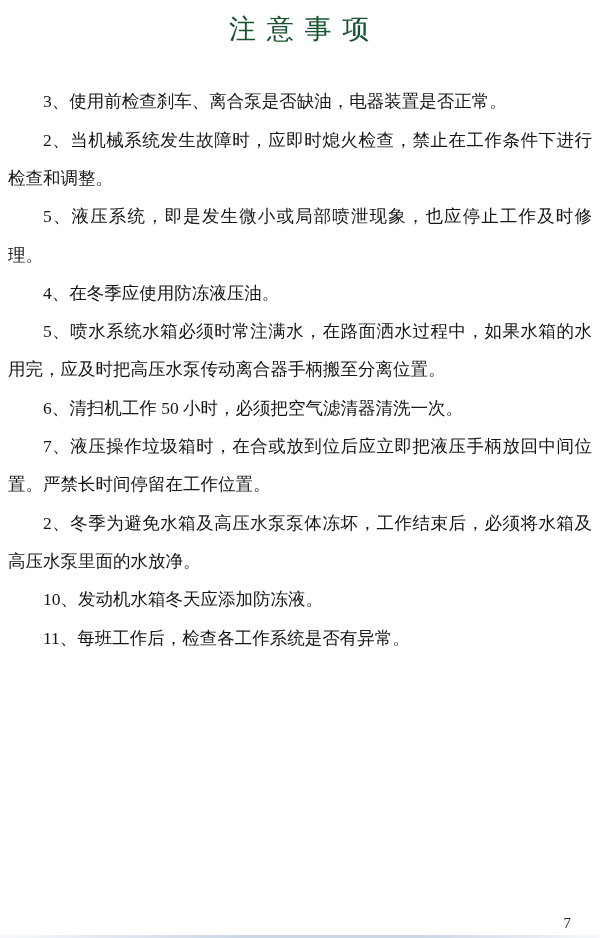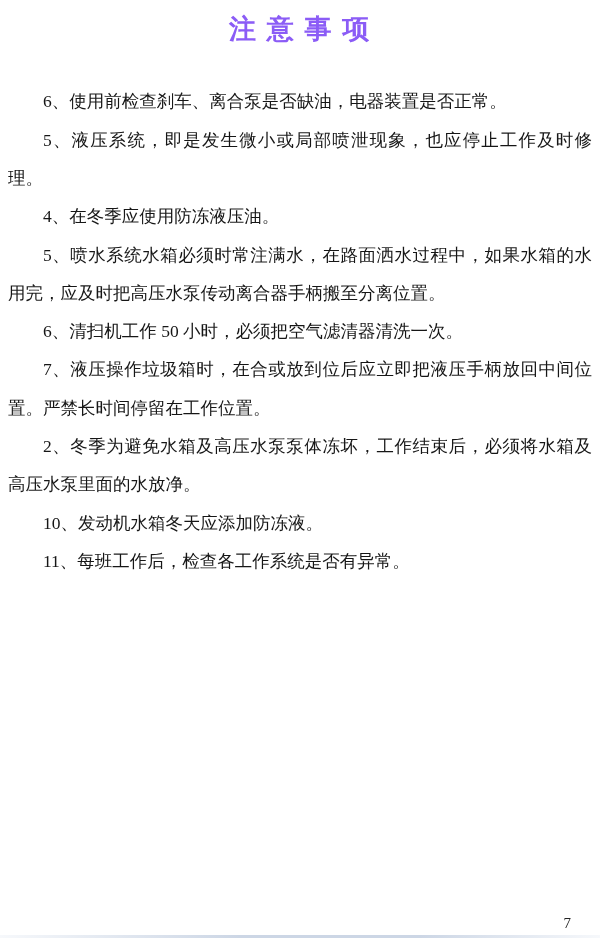--- a/index.html
+++ b/index.html
@@ -14,23 +14,23 @@
     height: 938px;
     overflow: hidden;
     background: #ffffff;
     font-family: "Liberation Serif", "DejaVu Serif", serif;
     color: #161616;
   }
   .title {
     margin-top: 13px;
     text-align: center;
     font-size: 27px;
-    font-weight: bold;
+    font-weight: normal;
     letter-spacing: 2px;
-    color: #8b5cf6;
+    color: #14532d;
     line-height: 1.2;
   }
   .content {
     margin: 37px 8px 0 8px;
     width: 584px;
     font-size: 17.5px;
     line-height: 38.3px;
     text-align: justify;
     text-justify: inter-ideograph;
   }
@@ -54,21 +54,22 @@
   }
 </style>
 </head>
 <body>
 
 <div class="page">
 
   <h1 class="title">注 意 事 项</h1>
 
   <div class="content">
-    <p>6、使用前检查刹车、离合泵是否缺油，电器装置是否正常。</p>
+    <p>3、使用前检查刹车、离合泵是否缺油，电器装置是否正常。</p>
+    <p>2、当机械系统发生故障时，应即时熄火检查，禁止在工作条件下进行检查和调整。</p>
     <p>5、液压系统，即是发生微小或局部喷泄现象，也应停止工作及时修理。</p>
     <p>4、在冬季应使用防冻液压油。</p>
     <p>5、喷水系统水箱必须时常注满水，在路面洒水过程中，如果水箱的水用完，应及时把高压水泵传动离合器手柄搬至分离位置。</p>
     <p>6、清扫机工作 50 小时，必须把空气滤清器清洗一次。</p>
     <p>7、液压操作垃圾箱时，在合或放到位后应立即把液压手柄放回中间位置。严禁长时间停留在工作位置。</p>
     <p>2、冬季为避免水箱及高压水泵泵体冻坏，工作结束后，必须将水箱及高压水泵里面的水放净。</p>
     <p>10、发动机水箱冬天应添加防冻液。</p>
     <p>11、每班工作后，检查各工作系统是否有异常。</p>
   </div>
 

